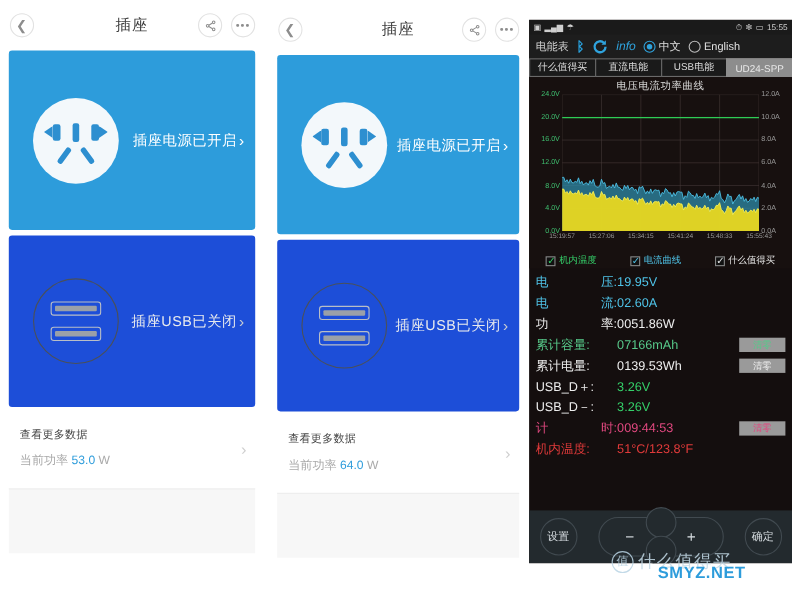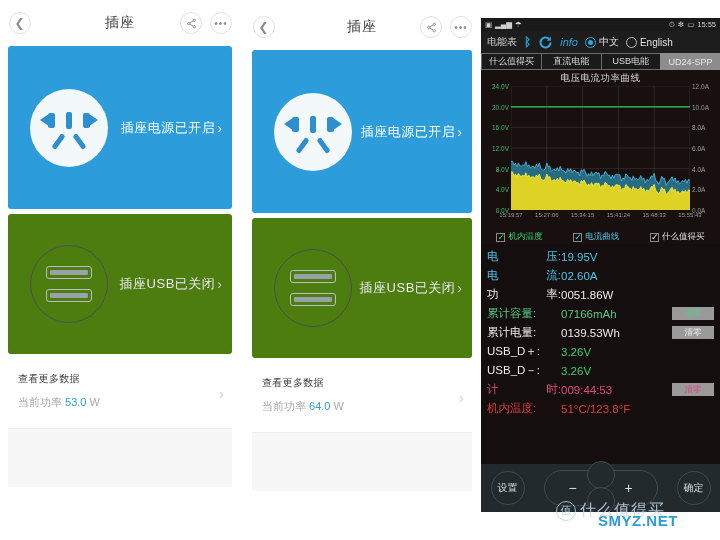--- a/index.html
+++ b/index.html
@@ -22,21 +22,21 @@
             background:#fff;box-sizing:border-box;}
   .back-wrap{margin-left:9px;z-index:2;}
   .head-right{position:absolute;right:8px;display:flex;gap:8px;z-index:2;}
   .chev-left{font-size:12px;line-height:1;margin-left:-1px;}
   .dots{letter-spacing:1px;font-size:10px;}
 
   .share-ic{width:11px;height:11px;display:block;}
 
   .card{margin:0 8px 5px 8px;border-radius:3px;overflow:hidden;position:relative;}
   .card-blue{background:#2d9cdb;height:163px;}
-  .card-dark{background:#4d7c0f;height:140px;}
+  .card-dark{background:#1d4ed8;height:156px;}
   .card-inner{height:100%;display:flex;align-items:center;position:relative;}
 
   .sock-circle{width:78px;height:78px;border-radius:50%;background:#f3f8fb;margin-left:22px;
                position:relative;flex:none;}
   .sock-slot{position:absolute;background:#2d8fd0;}
   .sl-l{width:7px;height:15px;border-radius:2px;left:18px;top:24px;
         transform:skewX(0deg);}
   .sl-l:after{content:"";position:absolute;left:-8px;top:2px;width:8px;height:11px;
         background:#2d8fd0;clip-path:polygon(100% 0,100% 100%,0 50%);}
   .sl-r{width:7px;height:15px;border-radius:2px;right:18px;top:24px;}

